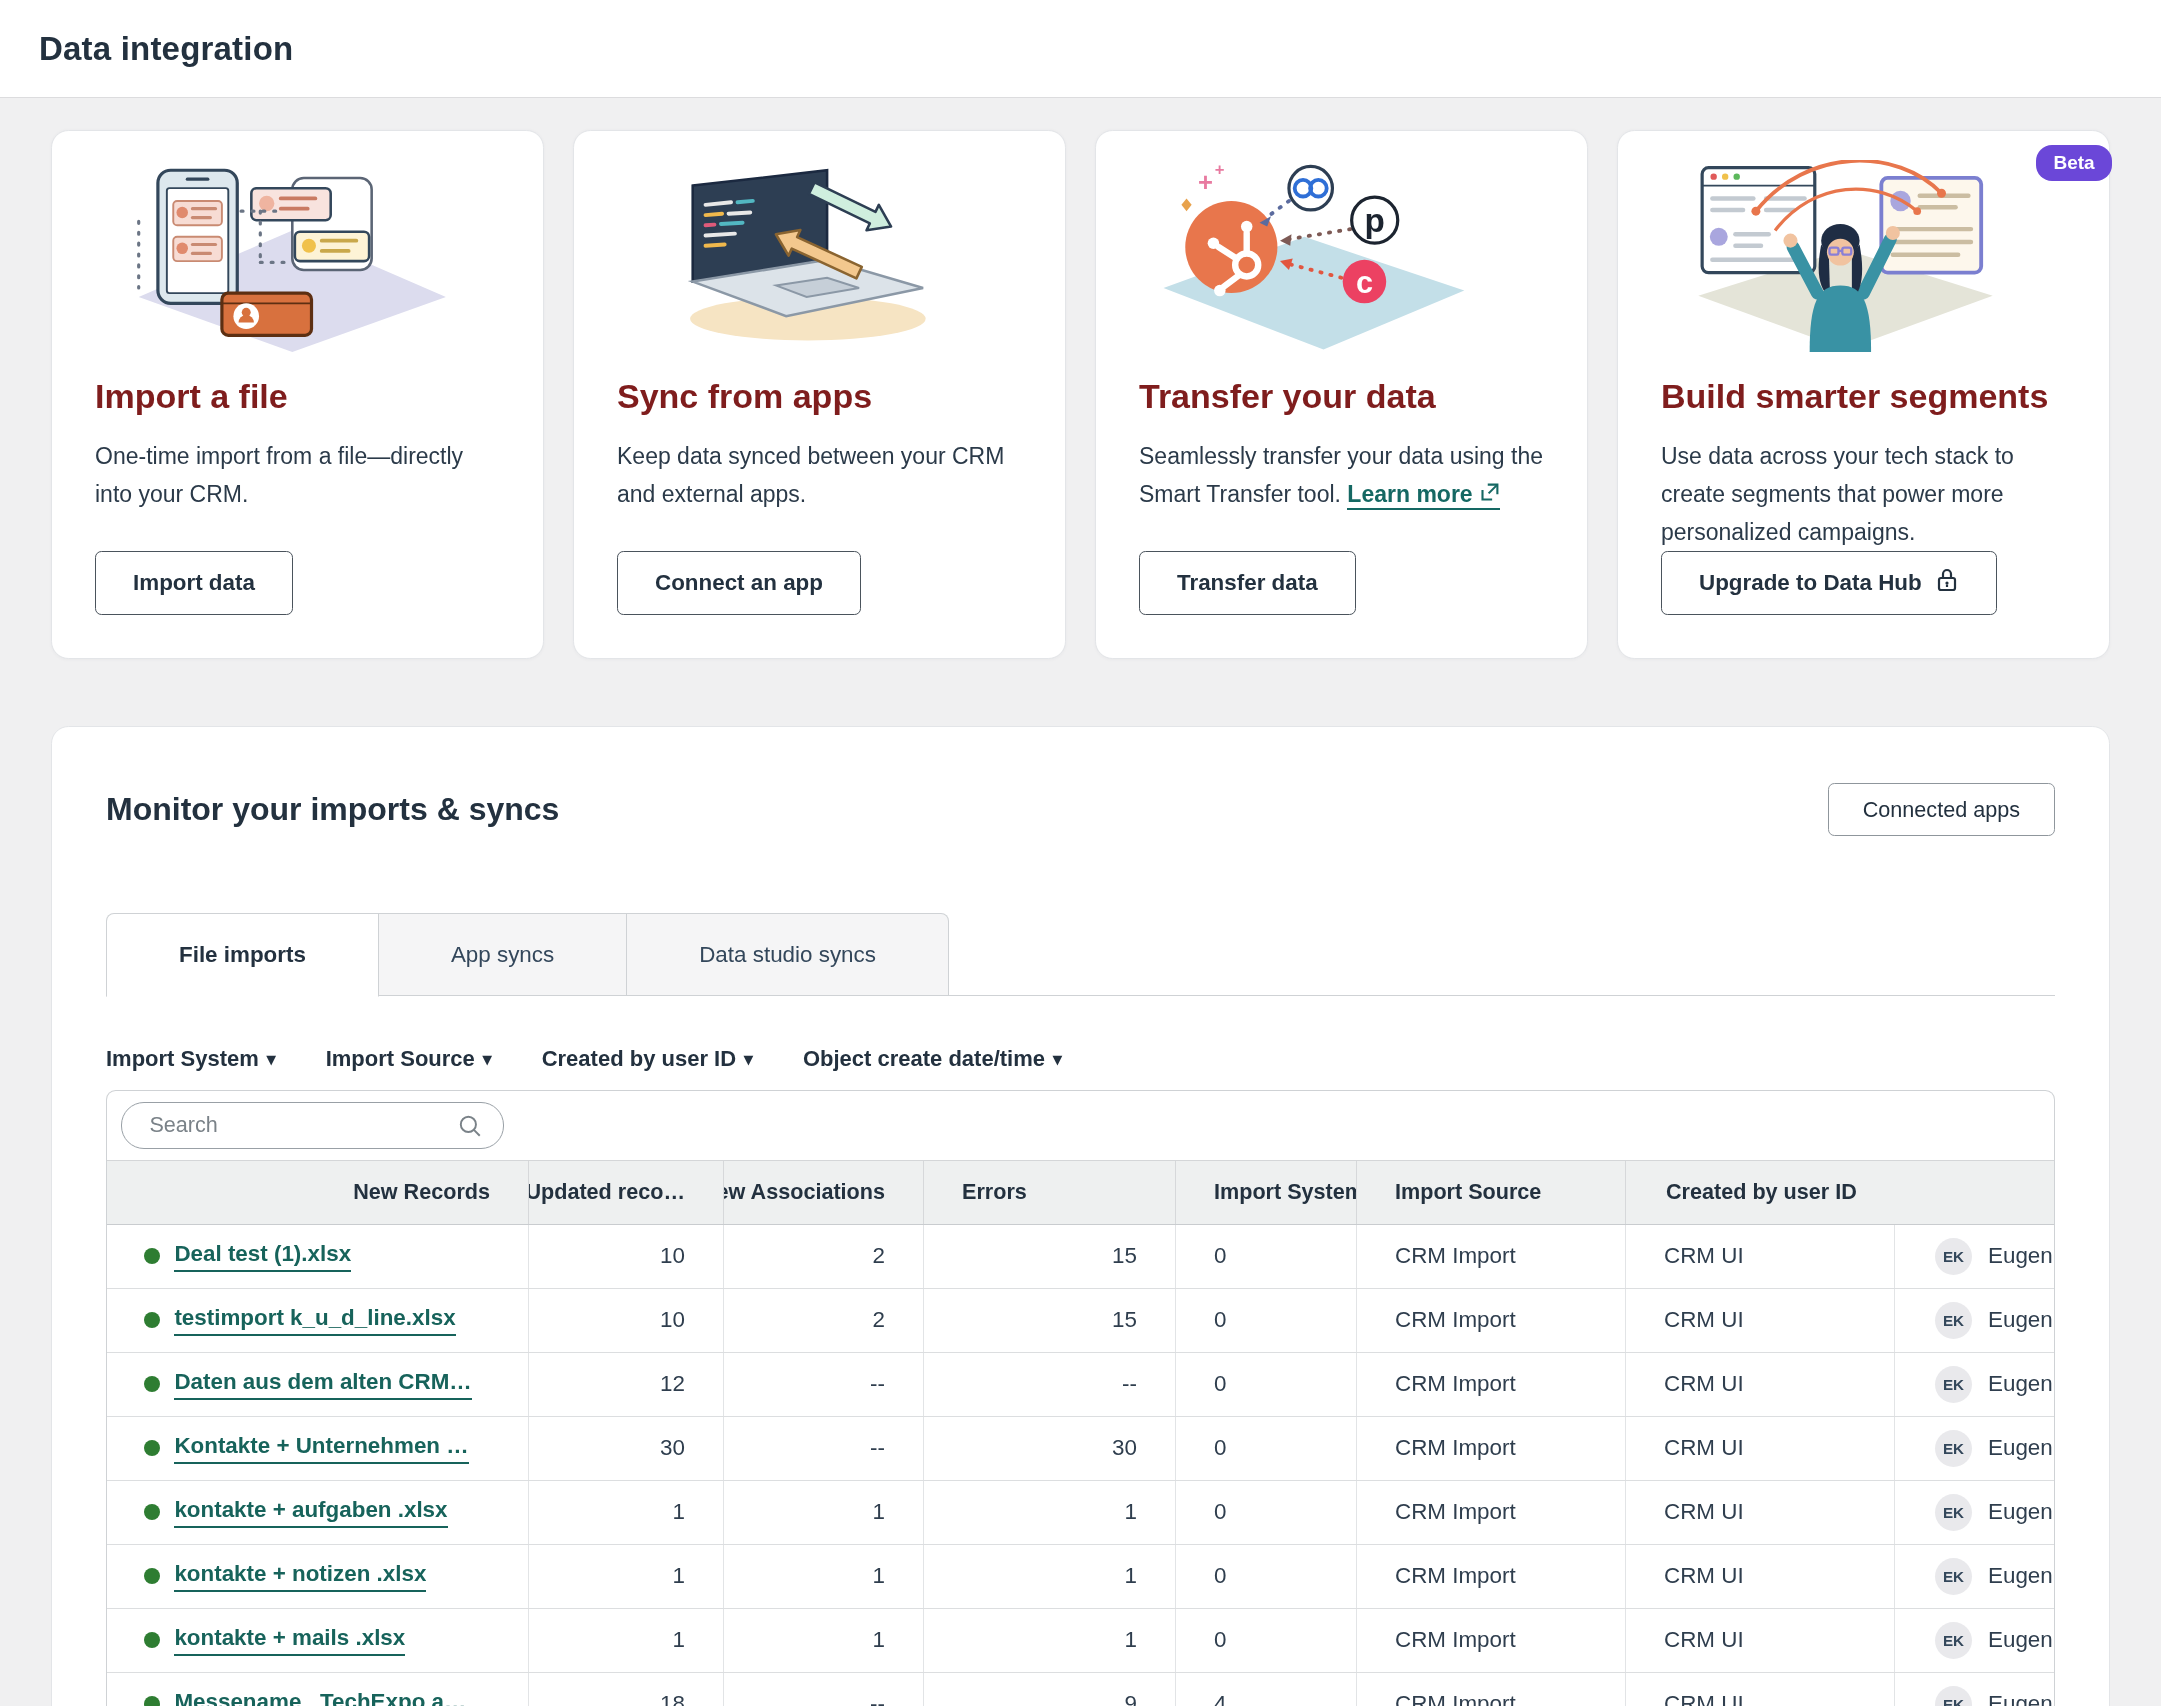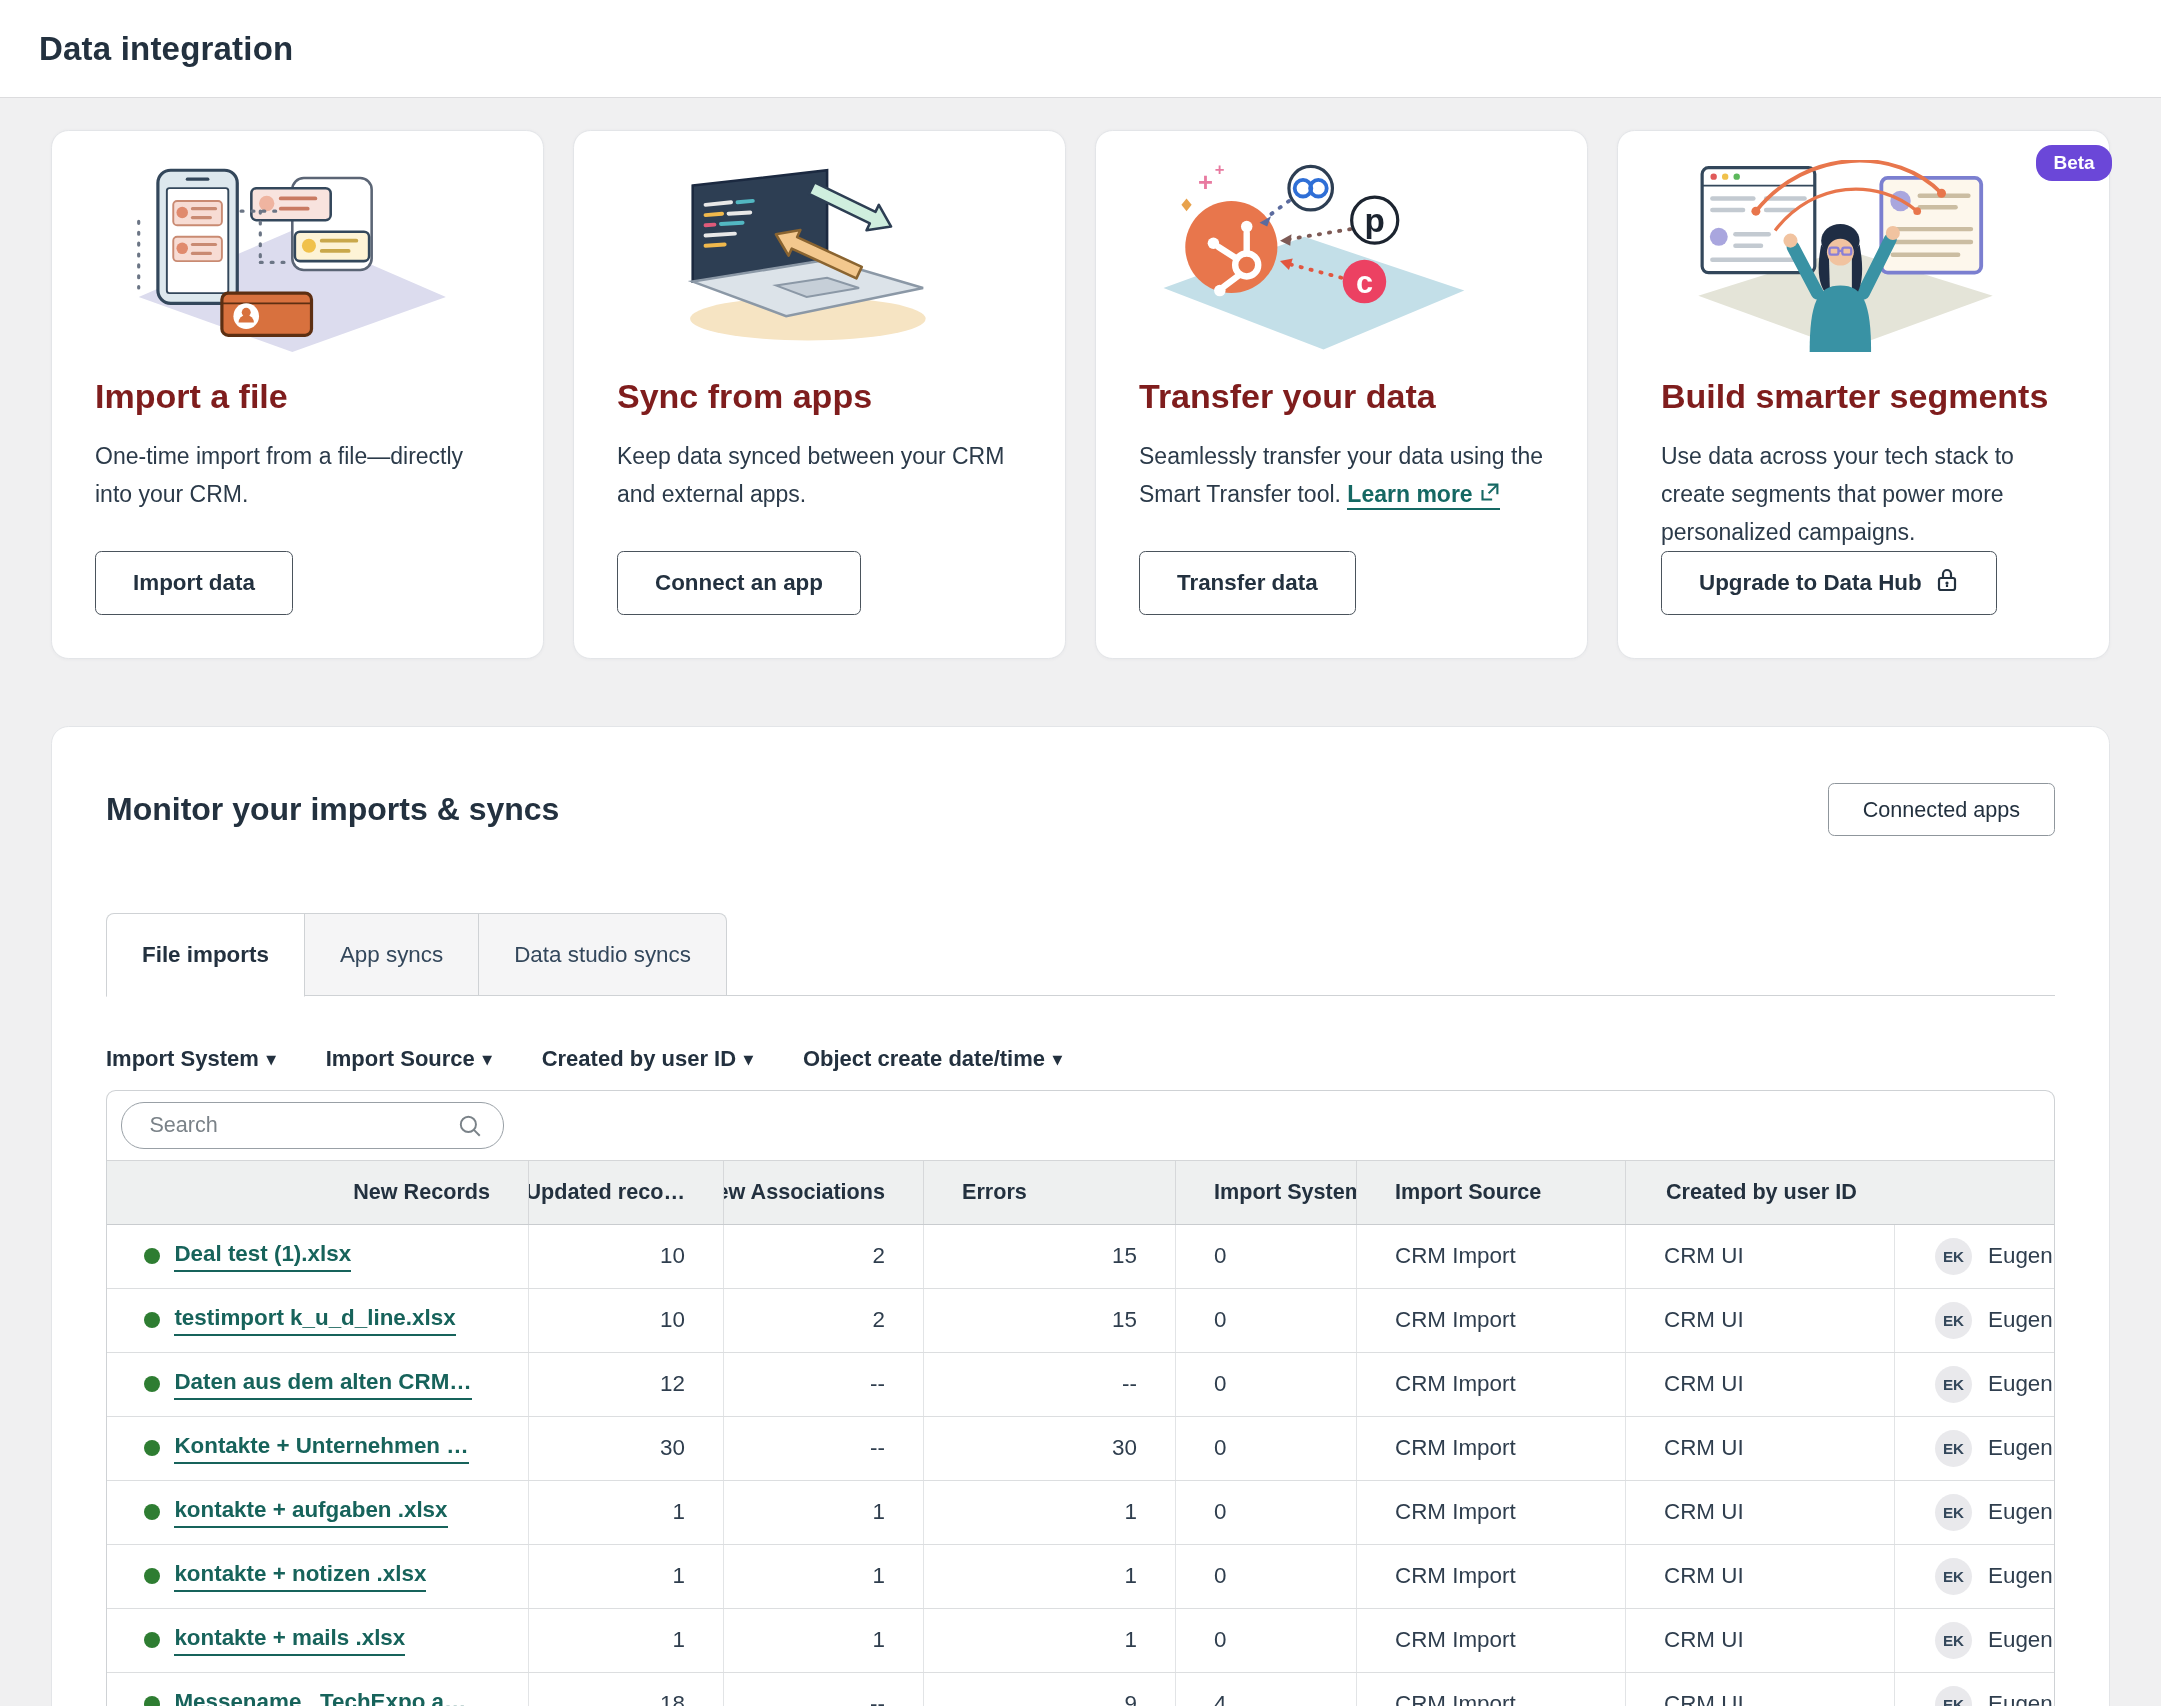--- a/index.html
+++ b/index.html
@@ -36,21 +36,21 @@
   .panel-head h2 { font-size:32px; font-weight:700; color:#23313f; }
   .btn-secondary { height:53px; padding:0 34px; background:#fff; border:1.6px solid #8f969c;
     border-radius:6.4px; font-size:21.6px; color:#23313f; font-family:inherit; cursor:pointer; }
 
   
   .tabs { margin-top:77px; position:relative; height:83px; }
   .tabs .rule { position:absolute; left:0; right:0; bottom:0; height:0.8px; background:#cfd2d5; }
   .tabrow { display:flex; position:relative; height:83px; }
   .tab { height:83px; display:flex; align-items:center; justify-content:center;
     font-size:22.4px; color:#33475b; background:#f5f5f6; border:0.8px solid #cfd2d5; border-left:none;
-    padding:0 35px; cursor:pointer; }
+    padding:0 72px; cursor:pointer; }
   .tab:first-child { border-left:0.8px solid #cfd2d5; border-top-left-radius:8px; }
   .tab:last-child { border-top-right-radius:8px; }
   .tab.active { background:#fff; font-weight:700; color:#23313f; border-bottom:0.8px solid #fff;
     height:84px; z-index:2; border-top-left-radius:8px; }
 
   
   .filters { display:flex; gap:50px; margin-top:50px; align-items:center; }
   .filter { font-size:22px; font-weight:700; color:#23313f; background:none; border:none;
     font-family:inherit; cursor:pointer; display:flex; align-items:center; gap:8px; }
   .filter .caret { font-size:17.6px; line-height:1; transform:translateY(0.8px); }

